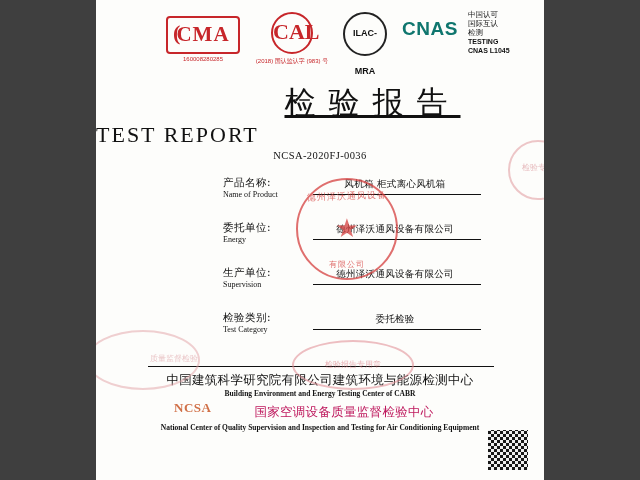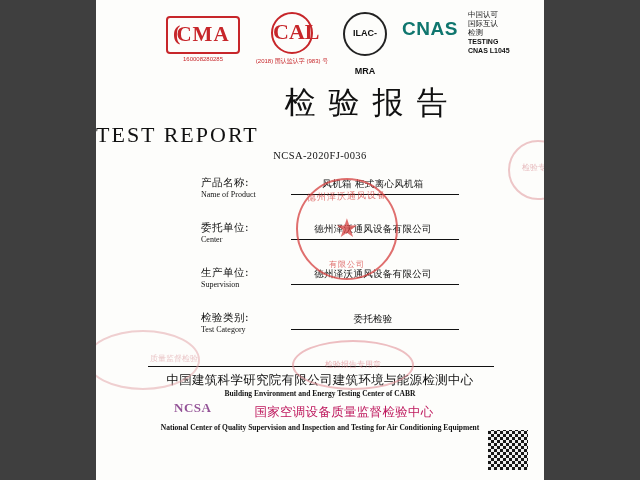--- a/index.html
+++ b/index.html
@@ -149,20 +149,21 @@
     position: absolute;
     top: 82px;
     left: 0;
     width: 540px;
     text-align: center;
     font-size: 31px;
     letter-spacing: 13px;
     color: #111;
     font-family: "DejaVu Serif", serif;
     text-indent: 13px;
+    text-decoration: underline;
   }
   .title-en {
     position: absolute;
     top: 122px;
     left: 0;
     width: 448px;
     text-align: left;
     font-size: 22px;
     letter-spacing: 2px;
     color: #111;
@@ -183,20 +184,21 @@
   
   .fields {
     position: absolute;
     left: 0;
     top: 176px;
     width: 448px;
   }
   .field-row {
     position: relative;
     height: 45px;
+    margin-left: 22px;
   }
   .field-label {
     position: absolute;
     left: 105px;
     top: 0px;
     width: 92px;
   }
   .field-label .cn {
     font-size: 10.5px;
     color: #111;
@@ -370,21 +372,21 @@
     line-height: 54px;
     text-align: right;
     font-family: "DejaVu Serif", serif;
     pointer-events: none;
   }
   .ncsa-mark {
     position: absolute;
     left: 78px;
     top: 400px;
     font-size: 13px;
-    color: #701a75;
+    color: #c2410c;
     opacity: 0.75;
     font-family: "Liberation Serif", serif;
     letter-spacing: 0.5px;
     font-weight: bold;
   }
   .qr {
     position: absolute;
     right: 16px;
     bottom: 10px;
     width: 40px;
@@ -445,21 +447,21 @@
           <span class="cn">产品名称:</span>
           <span class="en">Name of Product</span>
         </div>
         <div class="field-value">风机箱 柜式离心风机箱</div>
         <div class="field-line"></div>
       </div>
 
       <div class="field-row">
         <div class="field-label">
           <span class="cn">委托单位:</span>
-          <span class="en">Center</span>
+          <span class="en">Energy</span>
         </div>
         <div class="field-value">德州泽沃通风设备有限公司</div>
         <div class="field-line"></div>
       </div>
 
       <div class="field-row">
         <div class="field-label">
           <span class="cn">生产单位:</span>
           <span class="en">Supervision</span>
         </div>

